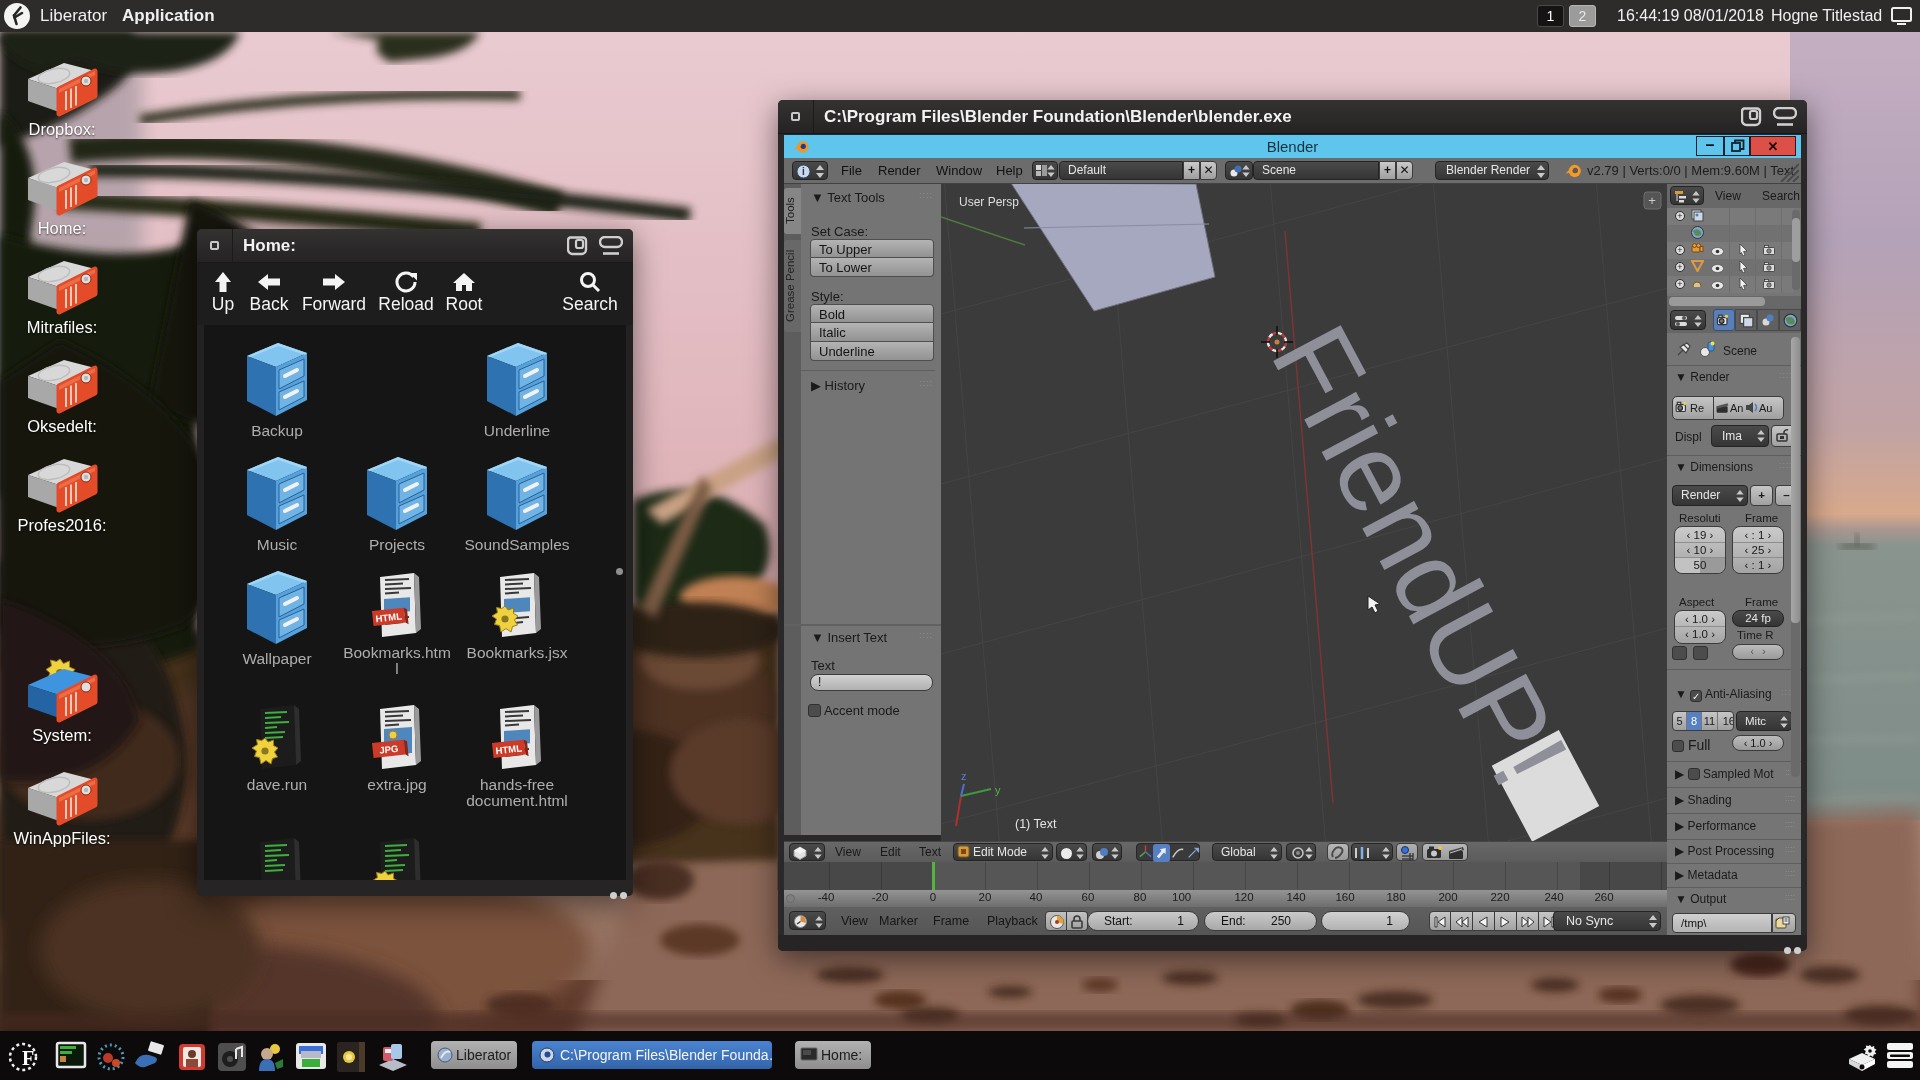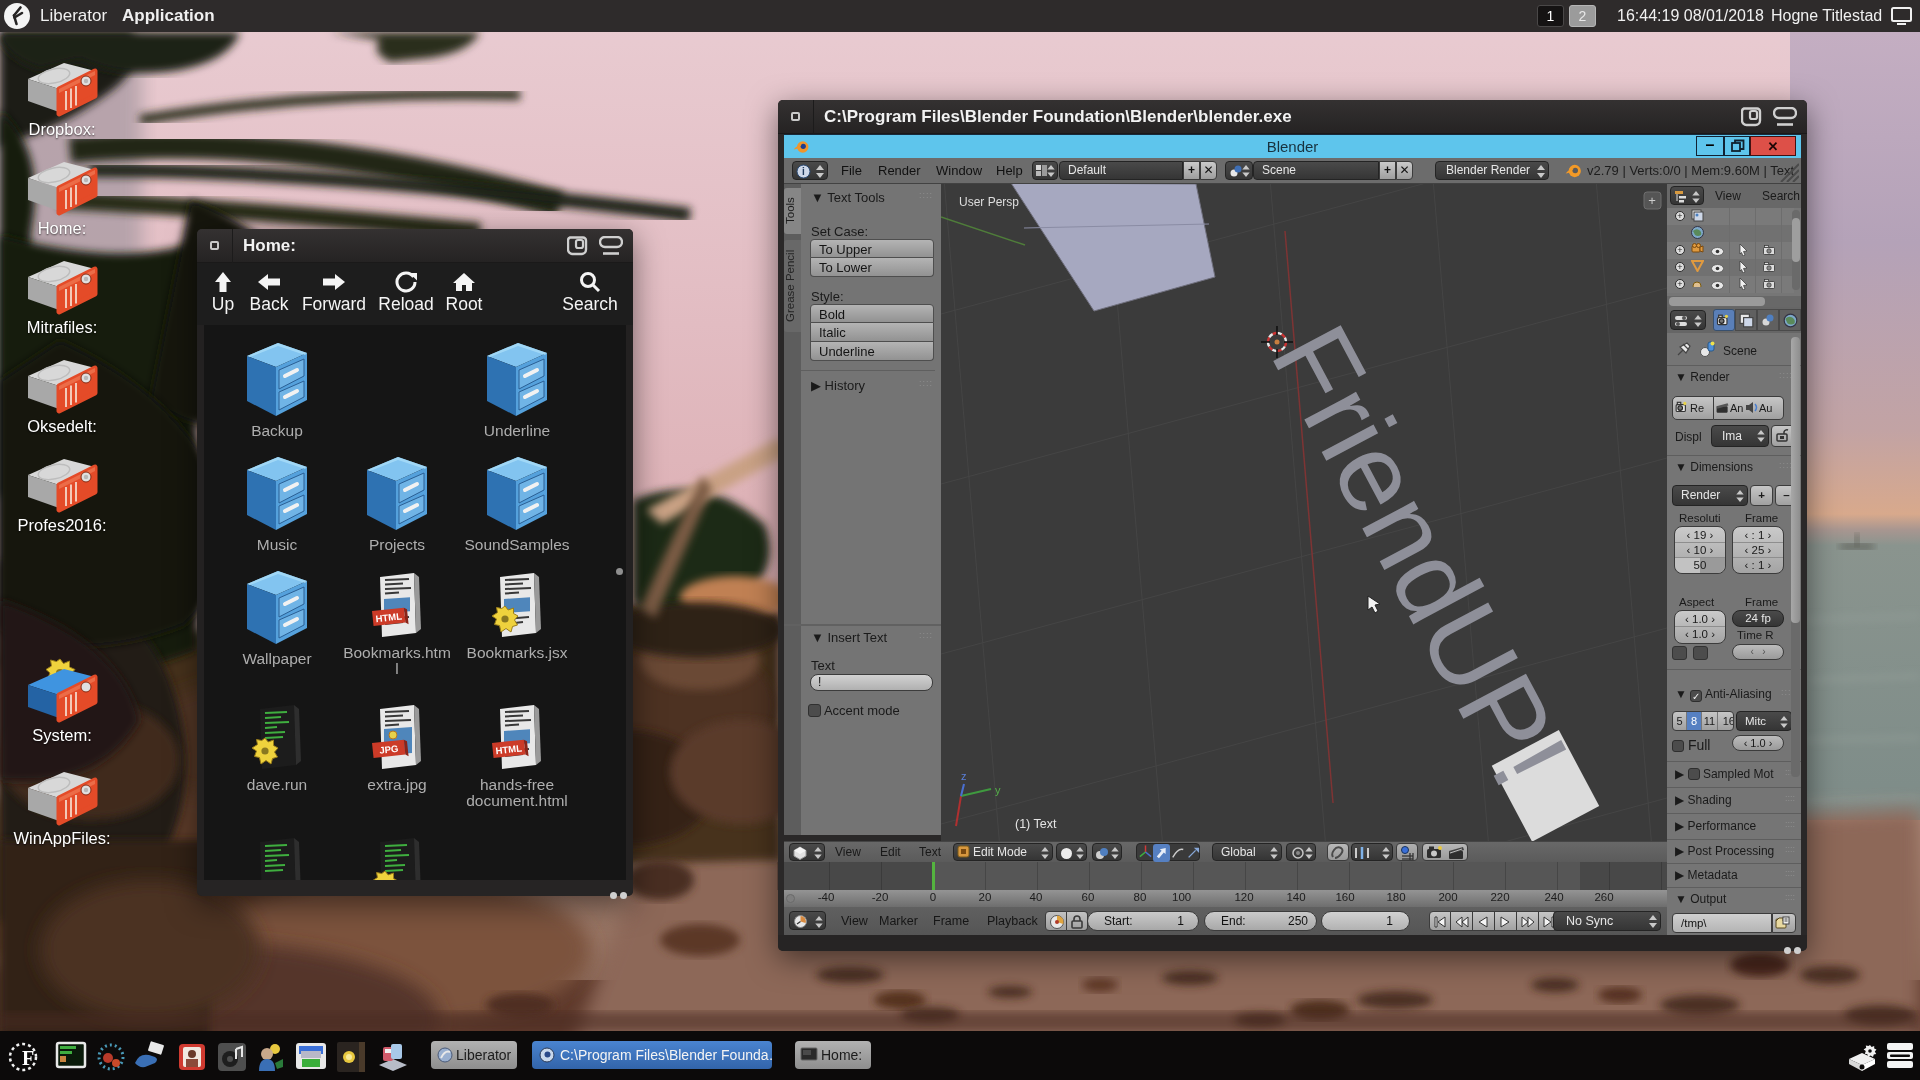--- a/index.html
+++ b/index.html
@@ -859,21 +859,21 @@
  <div class="abs" style="left:261px;top:4px;width:22px;height:20px;background:linear-gradient(#c2c2c2,#9e9e9e);border:1px solid #3c3c3c;border-radius:4px 0 0 4px"><svg width="16" height="16" viewBox="0 0 16 16" style="margin:1.5px 0 0 3px">
             <circle cx="8" cy="8" r="6.5" fill="#e8e8e8" stroke="#555"></circle>
             <path d="M8 8 L8 1.5 A6.5 6.5 0 0 1 14.2 10 Z" fill="#e0a43f"></path>
             <circle cx="8" cy="8" r="2" fill="#b03a2a"></circle>
           </svg></div>
  <div class="abs" style="left:283px;top:4px;width:21px;height:20px;background:linear-gradient(#c2c2c2,#9e9e9e);border:1px solid #3c3c3c;border-left:none;border-radius:0 4px 4px 0"><svg width="14" height="16" viewBox="0 0 14 16" style="margin:1.5px 0 0 3px">
             <rect x="2" y="7" width="10" height="7" rx="1" fill="none" stroke="#3a3a3a" stroke-width="1.6"></rect>
             <path d="M4 7 V5 a3 3 0 0 1 6 0 V7" fill="none" stroke="#3a3a3a" stroke-width="1.6"></path>
           </svg></div>
  <div class="blight" style="left:303px;top:4px;width:112px;height:20px;border-radius:10px;background:linear-gradient(#cacaca,#a8a8a8);line-height:18px"><span style="margin-left:16px">Start:</span><span style="float:right;margin-right:14px">1</span></div>
- <div class="blight" style="left:420px;top:4px;width:113px;height:20px;border-radius:10px;background:linear-gradient(#cacaca,#a8a8a8);line-height:18px"><span style="margin-left:16px">End:</span><span style="float:right;margin-right:8px">250</span></div>
+ <div class="blight" style="left:420px;top:4px;width:113px;height:20px;border-radius:10px;background:linear-gradient(#cacaca,#a8a8a8);line-height:18px"><span style="margin-left:16px">End:</span><span style="float:right;margin-right:25px">250</span></div>
  <div class="blight" style="left:537px;top:4px;width:89px;height:20px;border-radius:10px;background:linear-gradient(#d2d2d2,#b2b2b2);line-height:18px">
           <span style="float:right;margin-right:16px">1</span>
         </div>
  <div class="abs" style="left:645px;top:4px;width:132px;height:20px" id="playbtns">
           <div style="position:absolute;left:0px;top:0;width:22px;height:20px;background:linear-gradient(#c6c6c6,#a2a2a2);border:1px solid #3c3c3c;border-left:1px solid #3c3c3c;border-radius:4px 0 0 4px"><svg width="16" height="16" viewBox="0 0 16 16" style="margin:1.5px 0 0 2px">
               <path d="M13 3 L6 8 L13 13 Z M5 3 H3 V13 H5 Z" fill="#f4f4f4" stroke="#333" stroke-width="1"></path>
             </svg></div>
           <div style="position:absolute;left:22px;top:0;width:22px;height:20px;background:linear-gradient(#c6c6c6,#a2a2a2);border:1px solid #3c3c3c;border-left:none;border-radius:0"><svg width="16" height="16" viewBox="0 0 16 16" style="margin:1.5px 0 0 2px">
               <path d="M9 3 L3 8 L9 13 Z M15 3 L9 8 L15 13 Z" fill="#f4f4f4" stroke="#333" stroke-width="1"></path>
             </svg></div>

